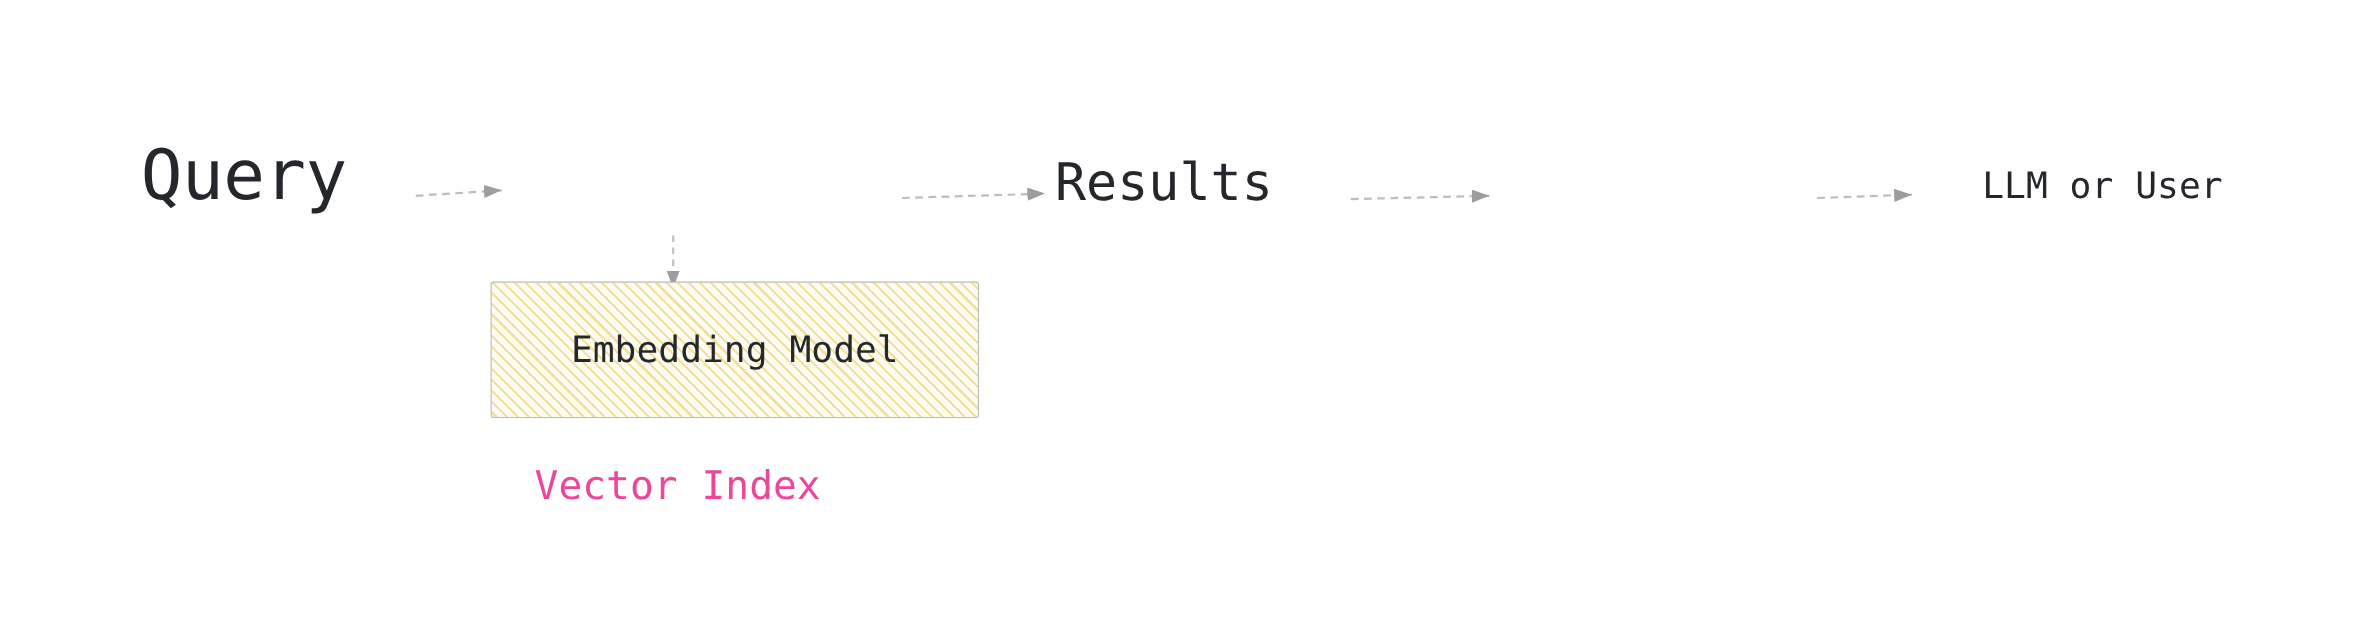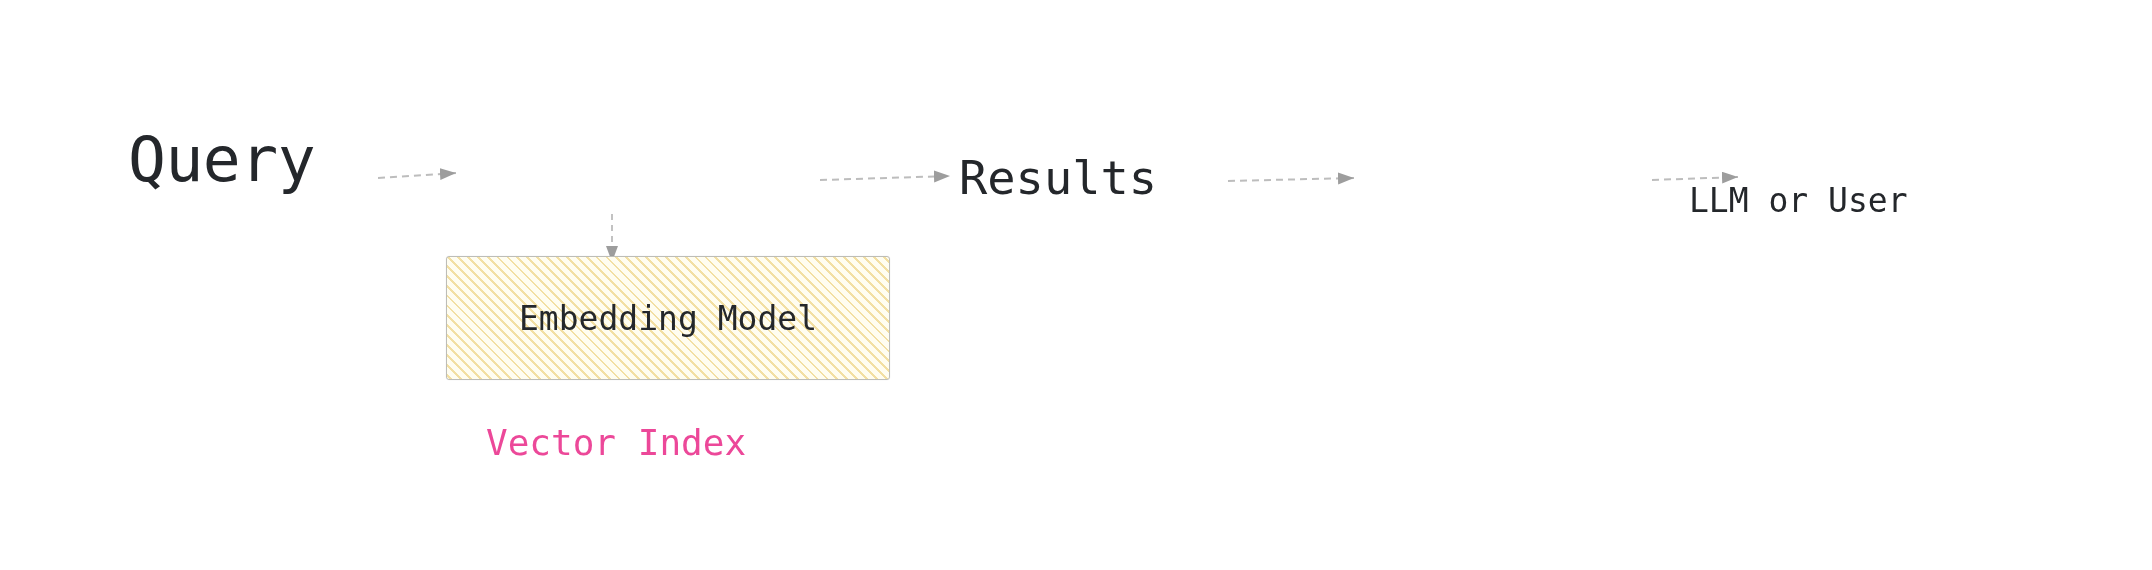--- a/index.html
+++ b/index.html
@@ -51,33 +51,32 @@
     letter-spacing: -0.5px;
   }
   #node-retriever {
     left: 466px;
     top: 139px;
     font-size: 52px;
     letter-spacing: -0.3px;
   }
   #node-results {
     left: 959px;
-    top: 154px;
+    top: 143px;
     font-size: 47px;
   }
   #node-reranking {
     left: 1362px;
     top: 148px;
     font-size: 40px;
   }
   #node-llm-or-user {
-    left: 1689px;
+    left: 1802px;
     top: 152px;
     font-size: 33px;
-    margin-top: 32px;
   }
 
   
   #embedding-model-box {
     position: absolute;
     left: 446px;
     top: 256px;
     width: 444px;
     height: 124px;
     box-sizing: border-box;

